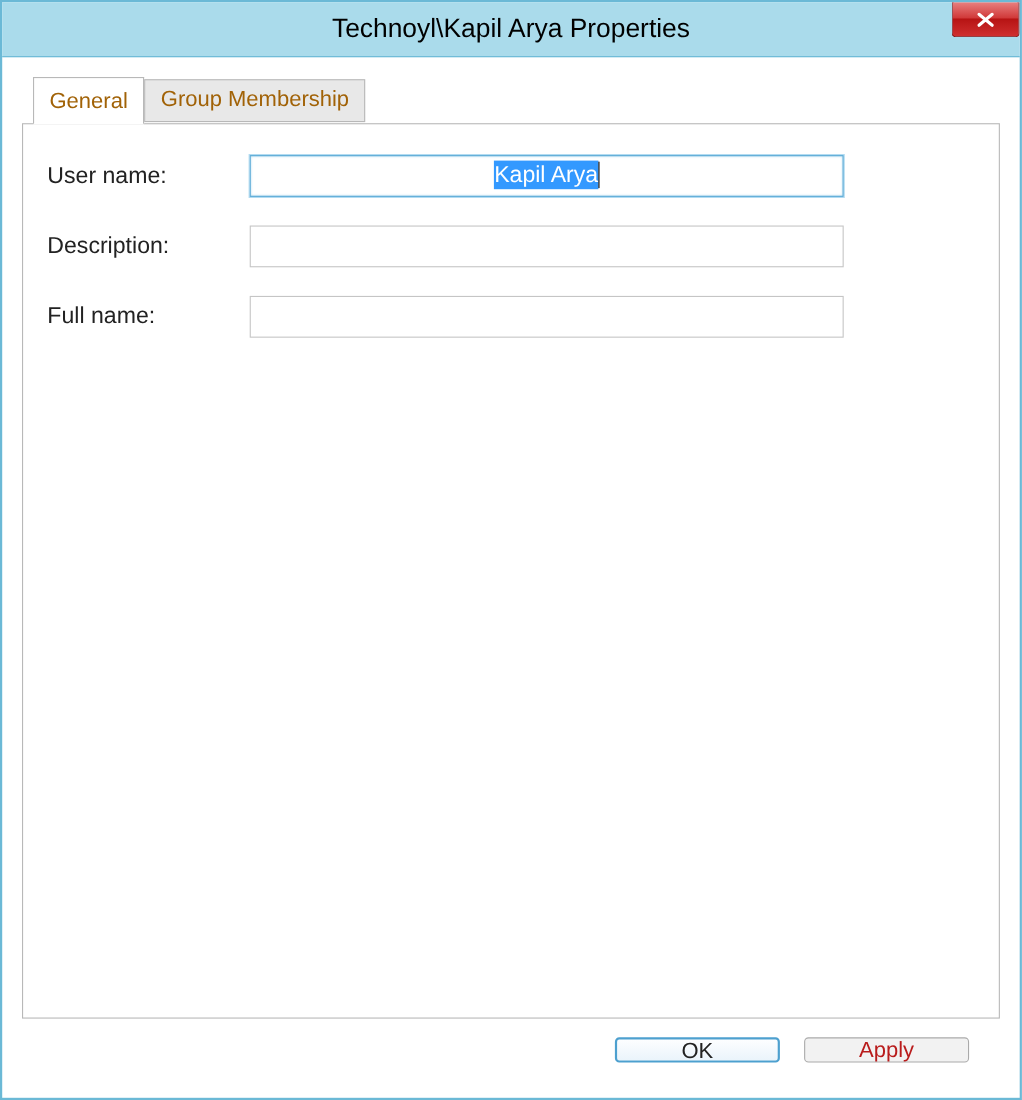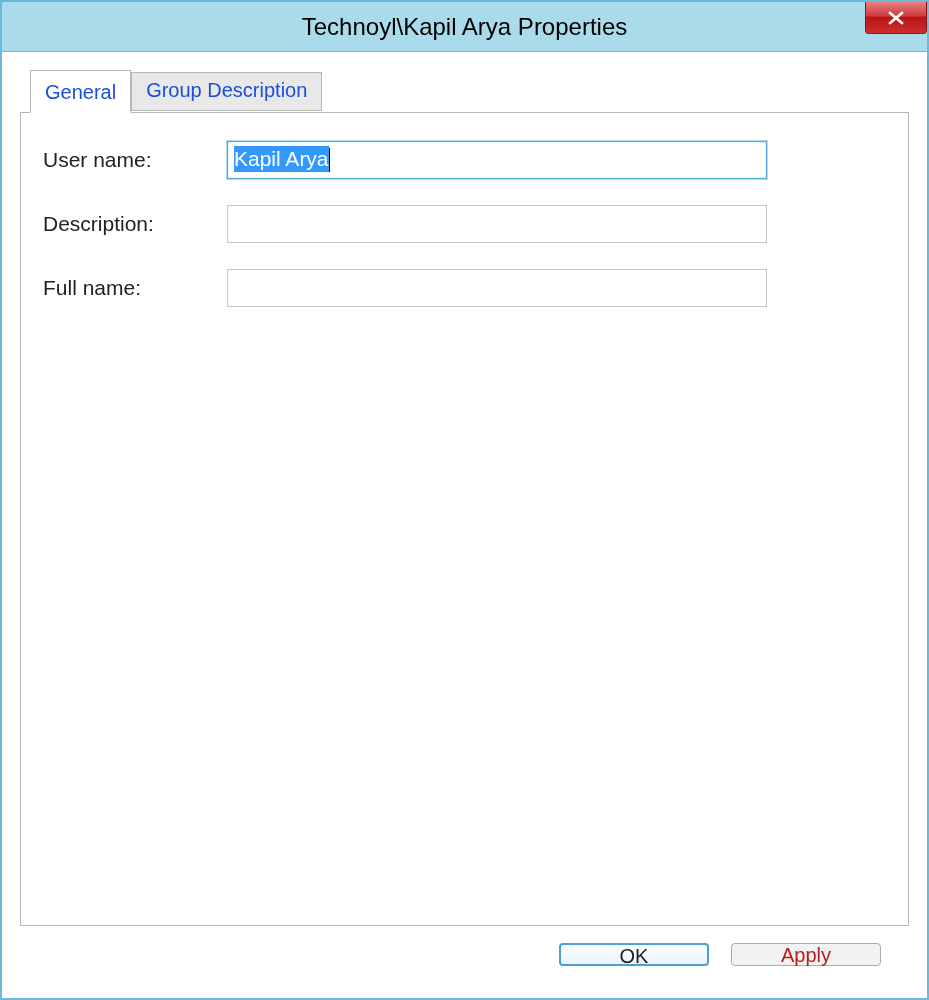--- a/index.html
+++ b/index.html
@@ -60,21 +60,21 @@
     align-items: flex-end;
     height: 42px;
     position: relative;
     margin-left: 10px;
   }
   .tab {
     font-size: 20px;
     padding: 6px 14px 8px 14px;
     border: 1px solid #b8b8b8;
     background: #e8e8e8;
-    color: #1d4ed8;
+    color: #a16207;
     cursor: pointer;
     position: relative;
   }
   .tab.active {
     background: #fff;
     border-bottom: 1px solid #fff;
     z-index: 2;
     margin-bottom: -1px;
     padding-top: 10px;
   }
@@ -104,20 +104,21 @@
   }
   .form-input {
     width: 540px;
     height: 38px;
     border: 1px solid #c5c5c5;
     font-size: 21px;
     padding: 4px 6px;
     background: #fff;
     color: #222;
     outline: none;
+    text-align: center;
   }
   .form-input.focused {
     border: 1px solid #56a8d6;
     box-shadow: 0 0 0 1px #b2dbf1, inset 0 0 2px #9fd1ea;
   }
   .selected-text {
     background: #3399ff;
     color: #fff;
     padding: 1px 0;
     display: inline-block;
@@ -173,21 +174,21 @@
     </div>
   </div>
 
   <div class="content">
 
     <div class="tab-strip">
       <div class="tab active">
         <span>General</span>
       </div>
       <div class="tab">
-        <span>Group Description</span>
+        <span>Group Membership</span>
       </div>
     </div>
 
     <div class="panel">
 
       <div class="form-row">
         <div class="form-label">User name:</div>
         <div class="form-input focused">
           <span class="selected-text">Kapil Arya</span><span class="cursor-bar"></span>
         </div>

